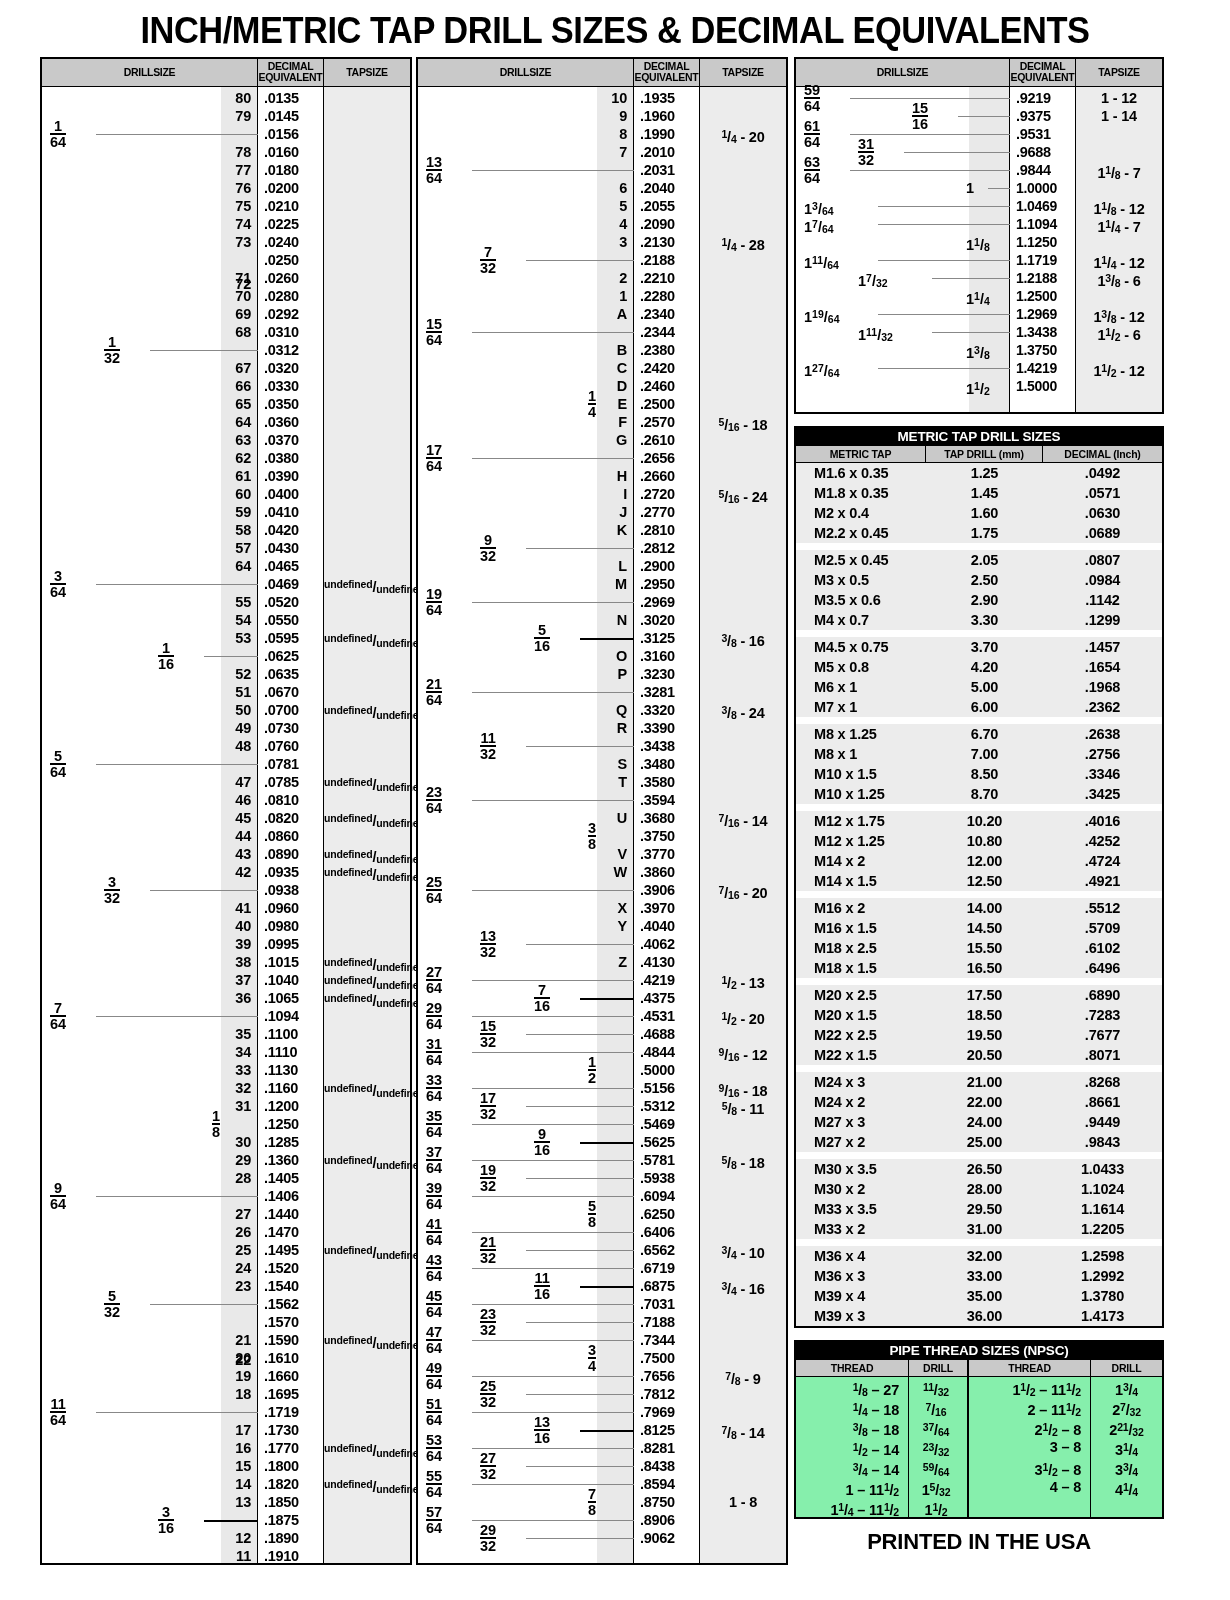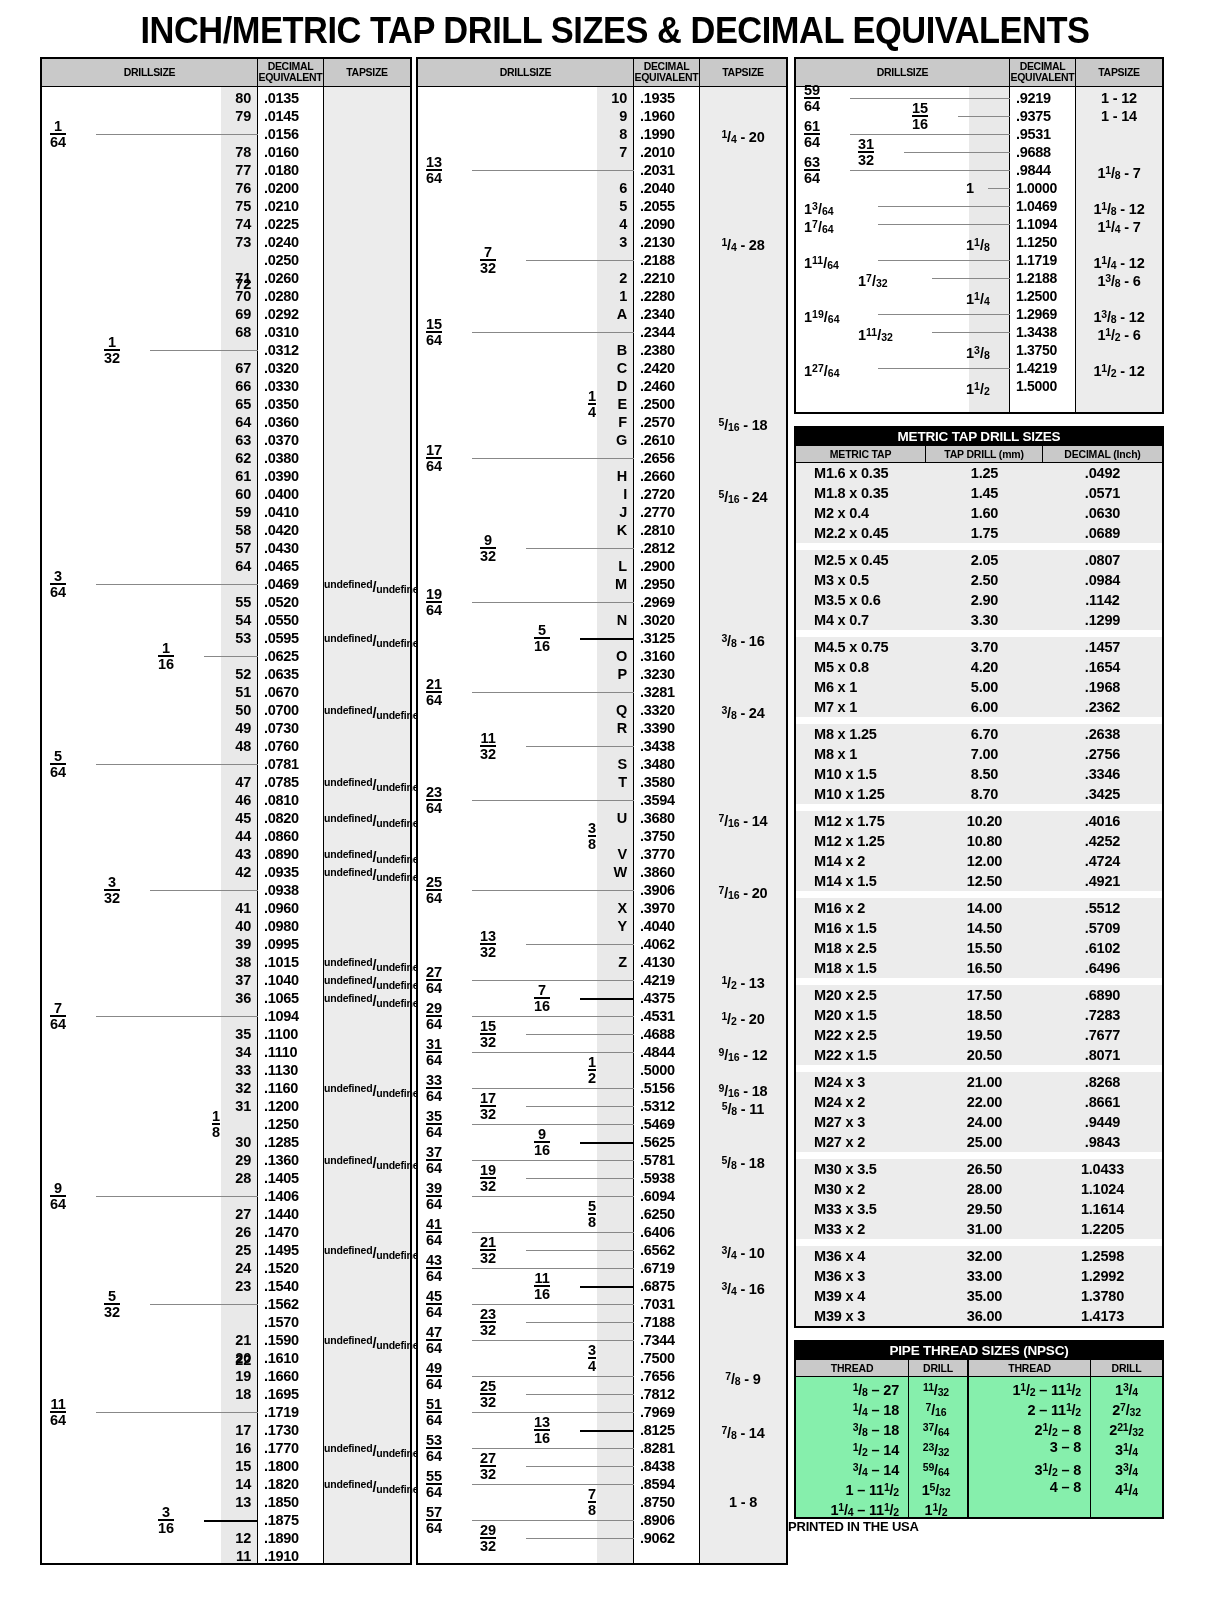--- a/index.html
+++ b/index.html
@@ -133,22 +133,22 @@
   .pc1 { flex:0 0 113px; border-right:1.5px solid #000; }
   .pc2 { flex:0 0 60px;  border-right:2.2px solid #000; }
   .pc3 { flex:0 0 122px; border-right:1.5px solid #000; }
   .pc4 { flex:1; }
   .prow { height:20px; line-height:20px; font-size:14.5px; font-weight:bold; letter-spacing:-0.2px; }
   .pc1 .prow, .pc3 .prow { text-align:right; padding-right:9px; }
   .pc2 .prow, .pc4 .prow { text-align:center; }
   .pc2 .prow { padding-right:4px; }
 
   .printed {
-    font-size:13px; font-weight:bold;
-    letter-spacing:-0.2px;
+    text-align:center; font-size:22px; font-weight:bold;
+    margin-top:10px; letter-spacing:-0.2px;
   }
   .right-stack { width:382px; margin-left:0px; }
 </style>
 </head>
 <body>
 
 <div class="page">
 
   <div class="title">INCH/METRIC TAP DRILL SIZES &amp; DECIMAL EQUIVALENTS</div>
 

